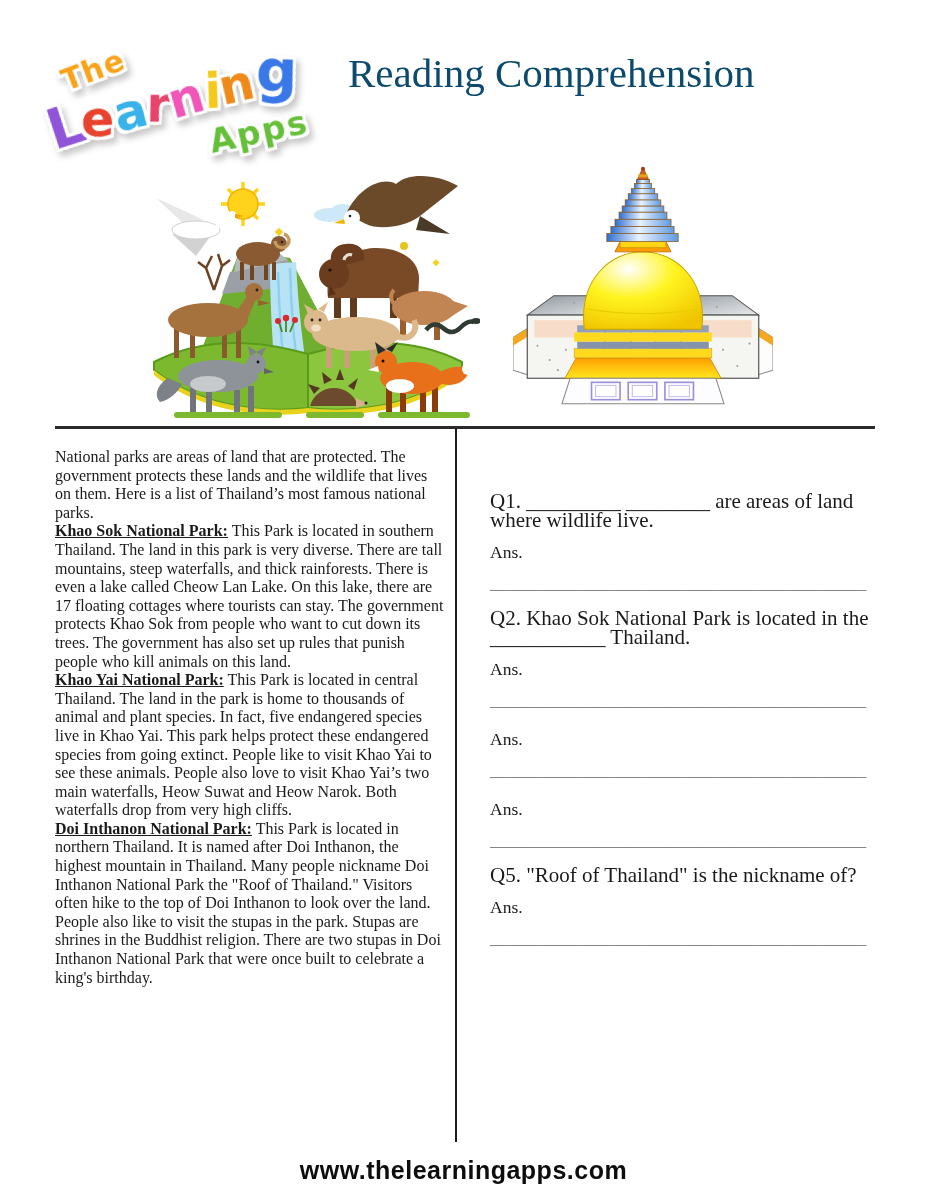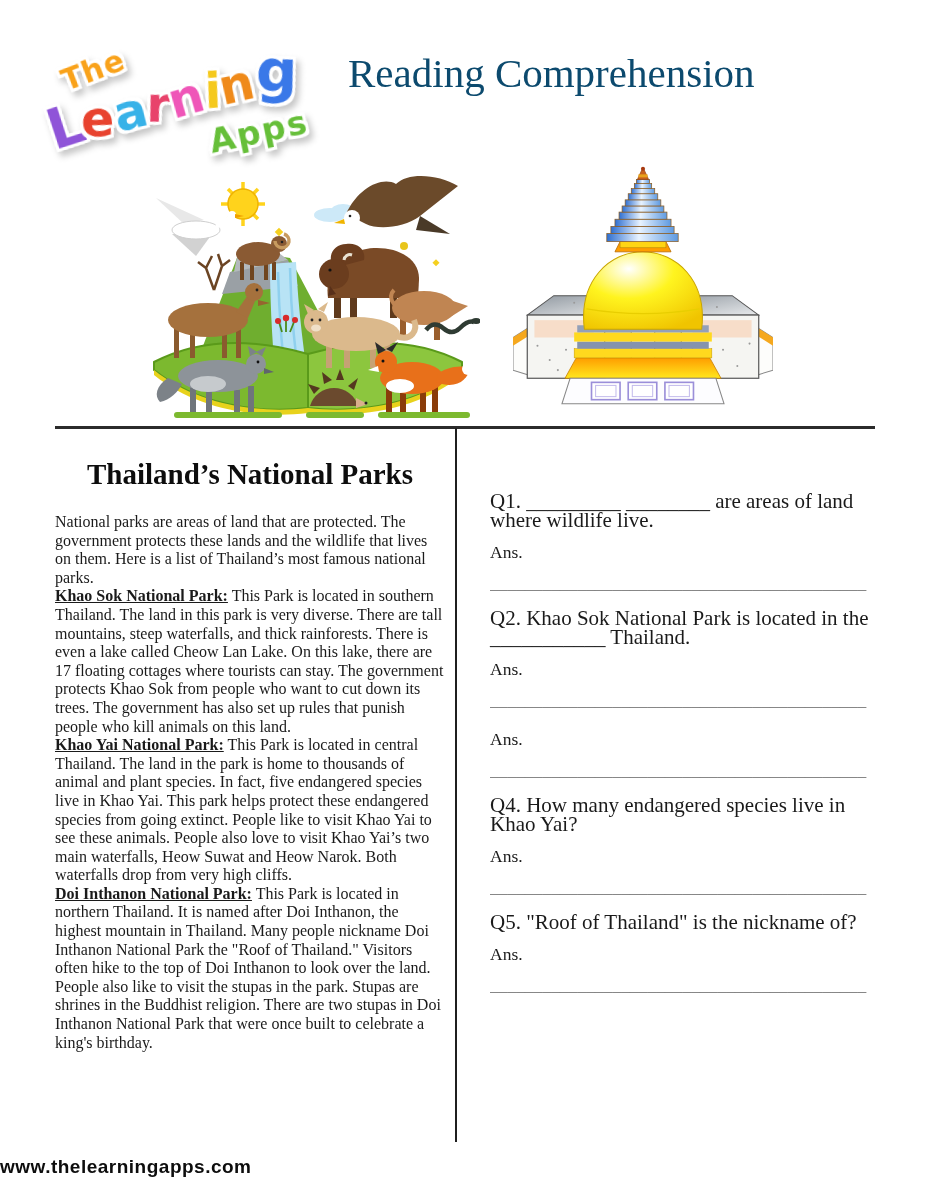--- a/index.html
+++ b/index.html
@@ -48,22 +48,22 @@
 
   
   .right-col { position:absolute; left:490px; top:482px; width:382px; }
   .qblock { margin-bottom:5px; }
   .qtext { font-size:21px; line-height:19px; margin:10px 0 9px 0; }
   .anslabel { font-size:17.5px; line-height:27px; margin:0 0 4px 0; }
   .ansline { font-size:17.5px; line-height:27px; white-space:nowrap; overflow:hidden;
              color:#737373; margin:0 0 12px 0; }
 
   
-  .footer { position:absolute; left:0; top:1156px; width:927px; text-align:left;
-            font-family:"Liberation Sans", sans-serif; font-weight:bold; font-size:19px;
+  .footer { position:absolute; left:0; top:1156px; width:927px; text-align:center;
+            font-family:"Liberation Sans", sans-serif; font-weight:bold; font-size:25px;
             letter-spacing:.5px; color:#0d0d0d; }
 </style>
 </head>
 <body>
 
 <div class="page">
 
   <div class="logo">
     <span class="logo-the">The</span>
     <div class="logo-word">
@@ -364,21 +364,20 @@
       <polygon points="127.5,1 122,13 133,13" fill="#c8601a" stroke="#8a3a0a" stroke-width="0.6"></polygon>
       <rect x="123" y="8" width="9" height="3" fill="#e8a11a"></rect>
       <circle cx="127.5" cy="2.5" r="2" fill="#a83a10"></circle>
     </g>
   </svg>
 
   <div class="hrule"></div>
   <div class="vrule"></div>
 
   <div class="left-col">
-    <h2>Thailand’s National Parks</h2>
     <div class="passage">
       <p>National parks are areas of land that are protected. The government protects these lands and the wildlife that lives on them. Here is a list of Thailand’s most famous national parks.</p>
       <p><b>Khao Sok National Park:</b> <span>This Park is located in southern Thailand. The land in this park is very diverse. There are tall mountains, steep waterfalls, and thick rainforests. There is even a lake called Cheow Lan Lake. On this lake, there are 17 floating cottages where tourists can stay. The government protects Khao Sok from people who want to cut down its trees. The government has also set up rules that punish people who kill animals on this land.</span></p>
       <p><b>Khao Yai National Park:</b> <span>This Park is located in central Thailand. The land in the park is home to thousands of animal and plant species. In fact, five endangered species live in Khao Yai. This park helps protect these endangered species from going extinct. People like to visit Khao Yai to see these animals. People also love to visit Khao Yai’s two main waterfalls, Heow Suwat and Heow Narok. Both waterfalls drop from very high cliffs.</span></p>
       <p><b>Doi Inthanon National Park:</b> <span>This Park is located in northern Thailand. It is named after Doi Inthanon, the highest mountain in Thailand. Many people nickname Doi Inthanon National Park the "Roof of Thailand." Visitors often hike to the top of Doi Inthanon to look over the land. People also like to visit the stupas in the park. Stupas are shrines in the Buddhist religion. There are two stupas in Doi Inthanon National Park that were once built to celebrate a king's birthday.</span></p>
     </div>
   </div>
 
   <div class="right-col">
     <div class="qblock">
@@ -389,21 +388,20 @@
     <div class="qblock">
       <p class="qtext">Q2. Khao Sok National Park is located in the ___________ Thailand.</p>
       <p class="anslabel">Ans.</p>
       <div class="ansline">___________________________________________</div>
     </div>
     <div class="qblock">
       <p class="anslabel">Ans.</p>
       <div class="ansline">___________________________________________</div>
     </div>
     <div class="qblock">
-      <p class="qtext">Q4. How many endangered species live in Khao Yai?</p>
       <p class="anslabel">Ans.</p>
       <div class="ansline">___________________________________________</div>
     </div>
     <div class="qblock">
       <p class="qtext">Q5. "Roof of Thailand" is the nickname of?</p>
       <p class="anslabel">Ans.</p>
       <div class="ansline">___________________________________________</div>
     </div>
   </div>
 

